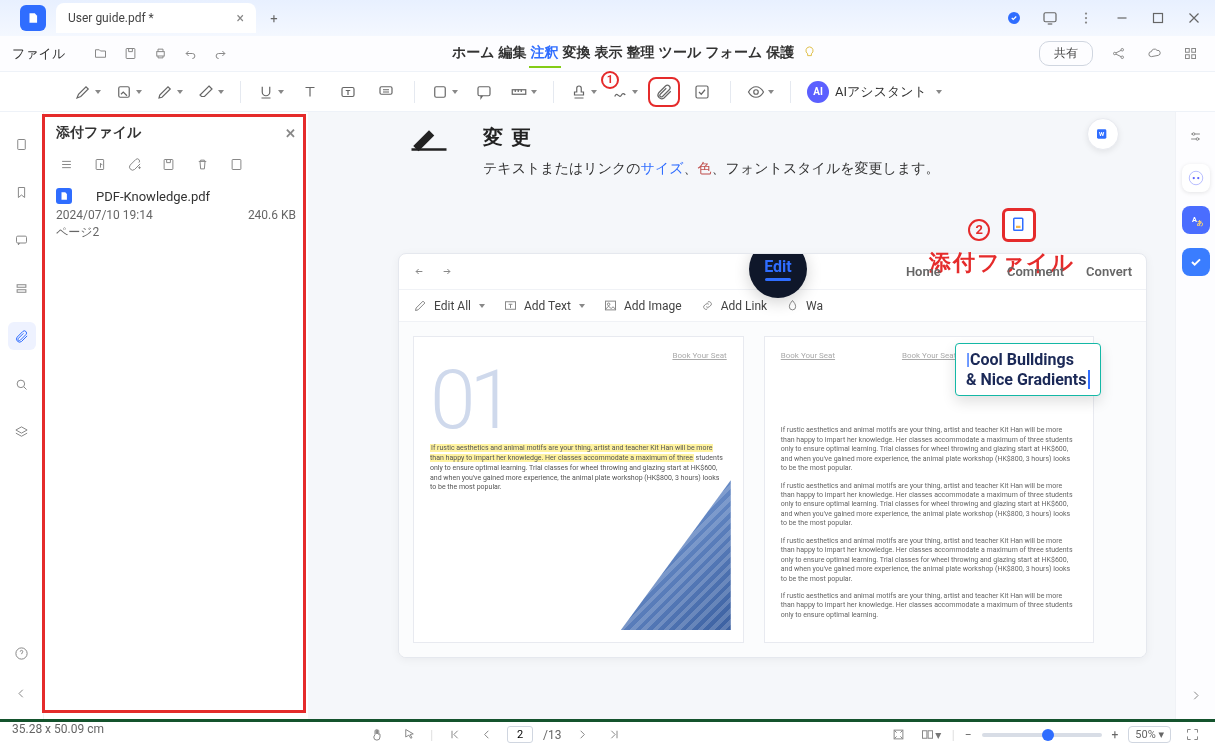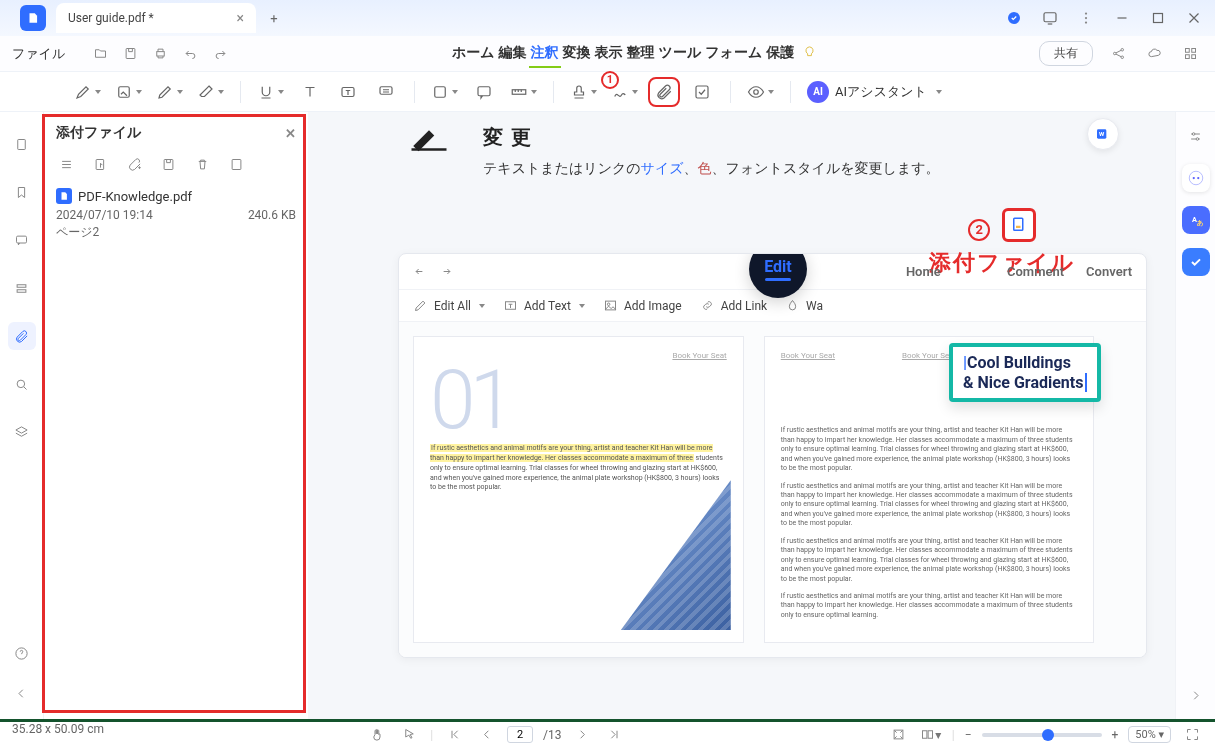--- a/index.html
+++ b/index.html
@@ -43,21 +43,21 @@
   .sidebar-nav .sbtn.active { background:#eef2ff; color:#2f6dff;}
   .sidebar-nav .bottom { margin-top:auto; margin-bottom:12px; display:flex; flex-direction:column; gap:12px; align-items:center;}
 
   .side-panel { width: 264px; background:#fff; position:relative; padding-top:4px;}
   .red-box { position:absolute; left:-2px; top:2px; right:2px; bottom:6px; border:3px solid #e52b2b; pointer-events:none;}
   .panel-head { display:flex; align-items:center; padding: 8px 12px; font-size:14px; font-weight:600; color:#333;}
   .panel-head .x { margin-left:auto; color:#888; cursor:pointer; font-size:13px;}
   .panel-tools { display:flex; align-items:center; padding:4px 12px; gap:14px; color:#aaa;}
   .panel-tools .pt { width:20px; height:20px; display:flex; align-items:center; justify-content:center; cursor:pointer;}
   .file-item { padding: 10px 12px 6px 12px;}
-  .file-row1 { display:flex; align-items:center; gap:6px; font-size:13px; color:#333;}
+  .file-row1 { display:flex; align-items:center; gap:24px; font-size:13px; color:#333;}
   .file-ico { width:16px; height:16px; background:#2f6dff; border-radius:3px; display:flex; align-items:center; justify-content:center;}
   .file-meta { display:flex; justify-content:space-between; font-size:12px; color:#666; margin-top:4px;}
   .file-page { font-size:12px; color:#666; margin-top:2px;}
 
   .canvas { flex:1; background:#f5f7fa; position:relative; overflow:hidden; padding: 12px 28px 0 90px;}
   .doc-area { background:transparent; }
   .change-block { display:flex; gap:33px; margin-bottom:24px; margin-left:10px;}
   .change-icon { width:42px; height:30px; color:#222;}
   .change-title { font-size:20px; font-weight:700; letter-spacing:8px; color:#222; margin-bottom:6px;}
   .change-text { font-size:14px; color:#333; line-height:1.6;}
@@ -81,21 +81,21 @@
   .mtool { display:flex; align-items:center; gap:6px; font-size:12px; color:#444;}
   .mtool.drop::after { content:''; border-left:3px solid transparent; border-right:3px solid transparent; border-top:4px solid #888; margin-left:2px;}
 
   .mock-doc { display:flex; gap:20px; padding:14px; background:#fbfcfd;}
   .page { background:#fff; border:1px solid #e8eaf0; flex:1; min-height:260px; padding:14px 16px; position:relative;}
   .breadcrumb-top { text-align:right; font-size:8px; color:#aaa; text-decoration:underline; margin-bottom:4px;}
   .big01 { font-size:82px; font-weight:300; color:#cfd9ec; letter-spacing:-6px; line-height:0.9;}
   .small-info { font-size:8px; font-weight:700; color:#333; margin-top:28px; line-height:1.3;}
   .para-hl { font-size:7px; color:#555; line-height:1.4; margin-top:6px;}
   .para-hl .hl { background:#fff3a0; padding:0 1px;}
-  .cool-box { position:absolute; right:-8px; top:6px; background:#fff; border:4px solid #14b8a6; border-radius:4px; padding:6px 10px; box-shadow:0 6px 14px rgba(0,0,0,.12); font-size:16px; line-height:1.2;}
+  .cool-box { position:absolute; right:-8px; top:6px; background:#fff; border:1px solid #14b8a6; border-radius:4px; padding:6px 10px; box-shadow:0 6px 14px rgba(0,0,0,.12); font-size:16px; line-height:1.2;}
   .cool-box .l1 { color:#1b2957; font-weight:700;}
   .cool-box .l2 { color:#1b2957; font-weight:700;}
   .cool-box .cursor { border-left:2px solid #2f6dff; margin-left:2px;}
   .building-img { position:absolute; right:12px; bottom:12px; width:110px; height:150px; background:
       linear-gradient(135deg, #85a8e0 0%, #3a5fa0 100%);
       clip-path: polygon(0 100%, 100% 0, 100% 100%);
   }
   .building-img::before{content:''; position:absolute; inset:0; background:repeating-linear-gradient(135deg, rgba(255,255,255,.18) 0 4px, transparent 4px 8px);}
   .page2-paras p { font-size:7px; color:#666; line-height:1.35; margin-bottom:8px;}
 

